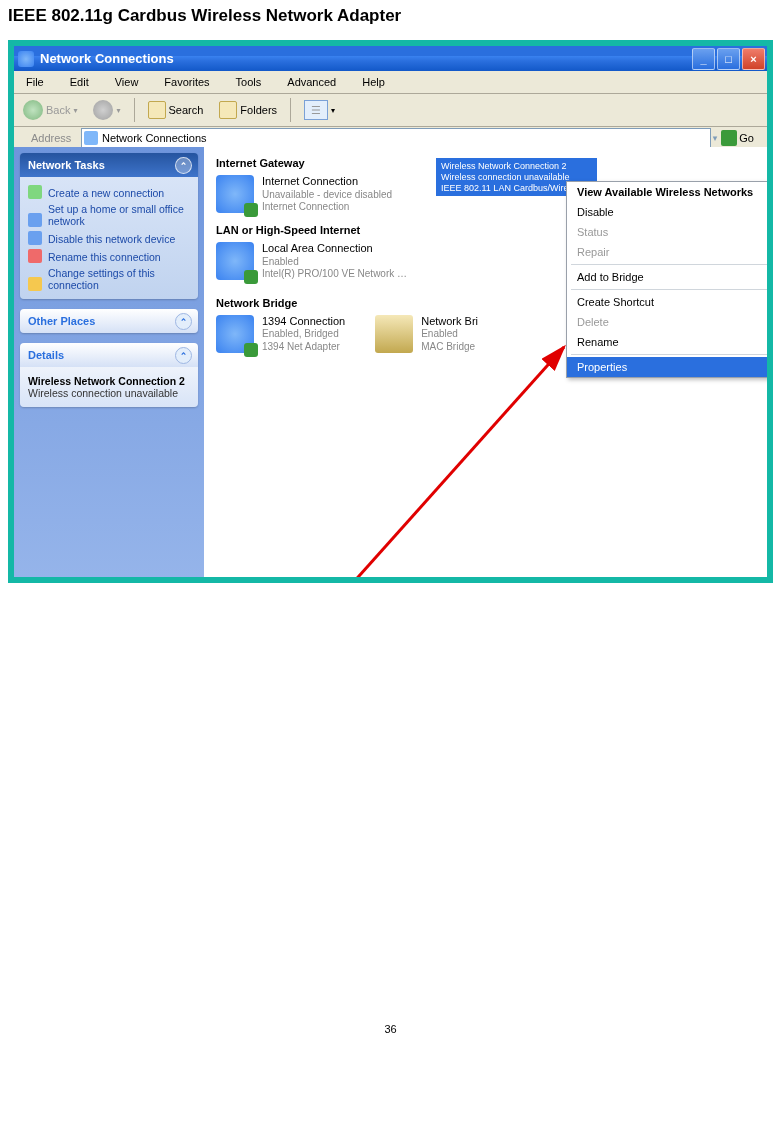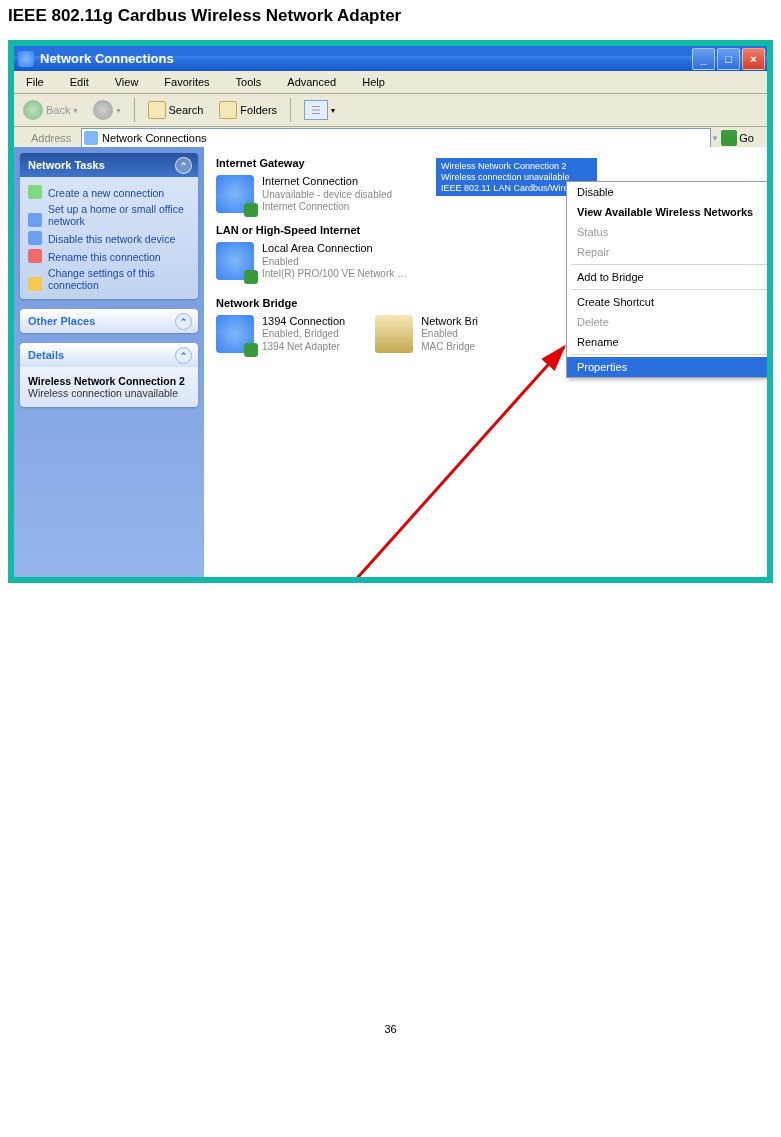--- a/index.html
+++ b/index.html
@@ -486,22 +486,22 @@
     </div>
   </div>
 
   <div class="sel-conn">
     <div>Wireless Network Connection 2</div>
     <div>Wireless connection unavailable</div>
     <div>IEEE 802.11 LAN Cardbus/Wirel…</div>
   </div>
 
   <div class="ctxmenu">
+    <div class="ctxitem bold">View Available Wireless Networks</div>
     <div class="ctxitem enabled">Disable</div>
-    <div class="ctxitem bold">View Available Wireless Networks</div>
     <div class="ctxitem">Status</div>
     <div class="ctxitem">Repair</div>
     <div class="ctxsep"></div>
     <div class="ctxitem enabled">Add to Bridge</div>
     <div class="ctxsep"></div>
     <div class="ctxitem enabled">Create Shortcut</div>
     <div class="ctxitem">Delete</div>
     <div class="ctxitem enabled">Rename</div>
     <div class="ctxsep"></div>
     <div class="ctxitem sel">Properties</div>

